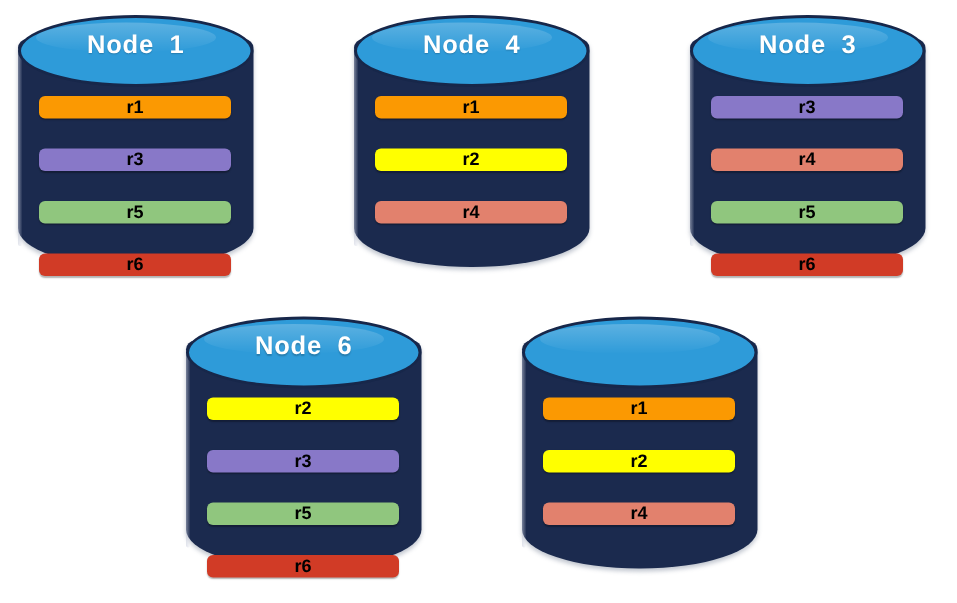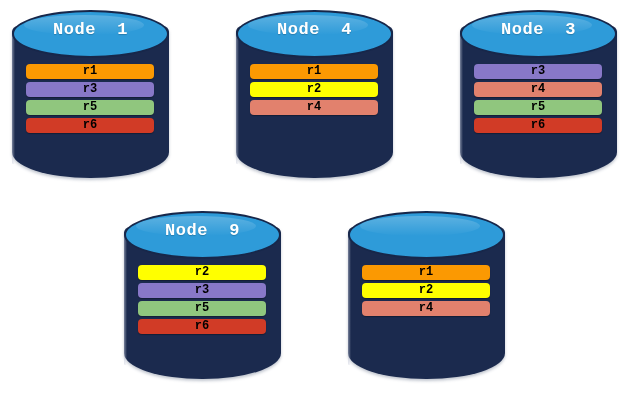--- a/index.html
+++ b/index.html
@@ -14,21 +14,20 @@
     overflow: hidden;
     font-family: "Liberation Sans", sans-serif;
   }
 
   #diagram {
     position: absolute;
     left: 0;
     top: 0;
     width: 505px;
     height: 402px;
-    font-family: Liberation Mono, monospace;
   }
 
   .node {
     position: absolute;
     width: 165px;
     height: 185px;
   }
 
   
   .cyl-body {
@@ -93,21 +92,21 @@
   .records {
     position: absolute;
     left: 18px;
     top: 58px;
     width: 128px;
   }
 
   .record {
     position: relative;
     height: 15px;
-    margin-bottom: 3px;
+    margin-bottom: 20px;
     border-radius: 4px;
     color: #000000;
     font-size: 12px;
     font-weight: bold;
     line-height: 15px;
     text-align: center;
     box-shadow: 0 1px 1px rgba(0,0,0,0.30);
   }
   .record:last-child { margin-bottom: 0; }
 </style>
@@ -151,21 +150,21 @@
         <div class="record" style="background: rgb(226, 129, 109);">r4</div>
         <div class="record" style="background: rgb(144, 198, 126);">r5</div>
         <div class="record" style="background: rgb(209, 59, 38);">r6</div>
       </div>
     </div>
     <div class="node" style="left: 120px; top: 207px;">
       <div class="cyl-body"></div>
       <div class="cyl-side-light"></div>
       <div class="cyl-top"></div>
       <div class="cyl-top-gloss"></div>
-      <div class="node-title">Node  9</div>
+      <div class="node-title">Node  6</div>
       <div class="records">
         <div class="record" style="background: rgb(255, 255, 0);">r2</div>
         <div class="record" style="background: rgb(136, 120, 200);">r3</div>
         <div class="record" style="background: rgb(144, 198, 126);">r5</div>
         <div class="record" style="background: rgb(209, 59, 38);">r6</div>
       </div>
     </div>
     <div class="node" style="left: 344px; top: 207px;">
       <div class="cyl-body"></div>
       <div class="cyl-side-light"></div>

